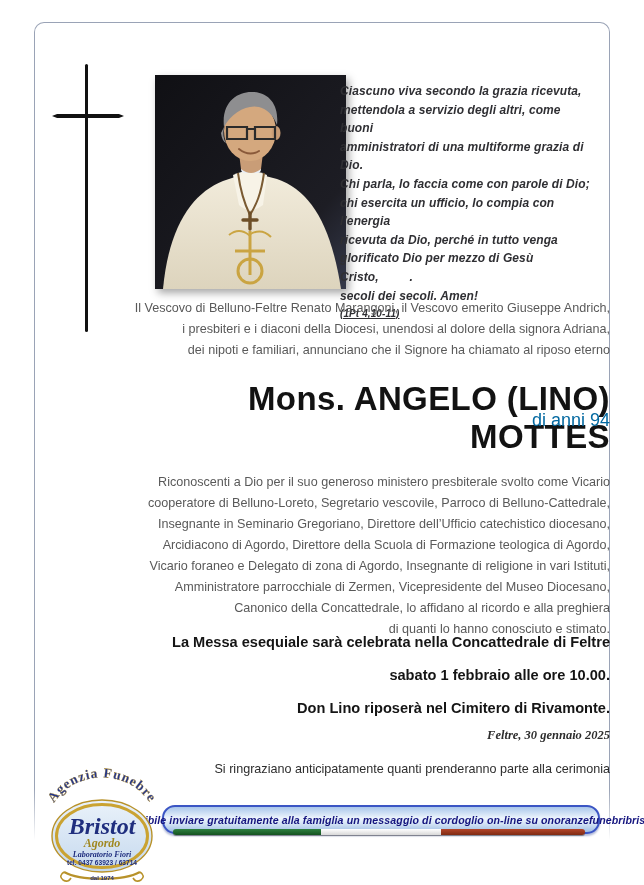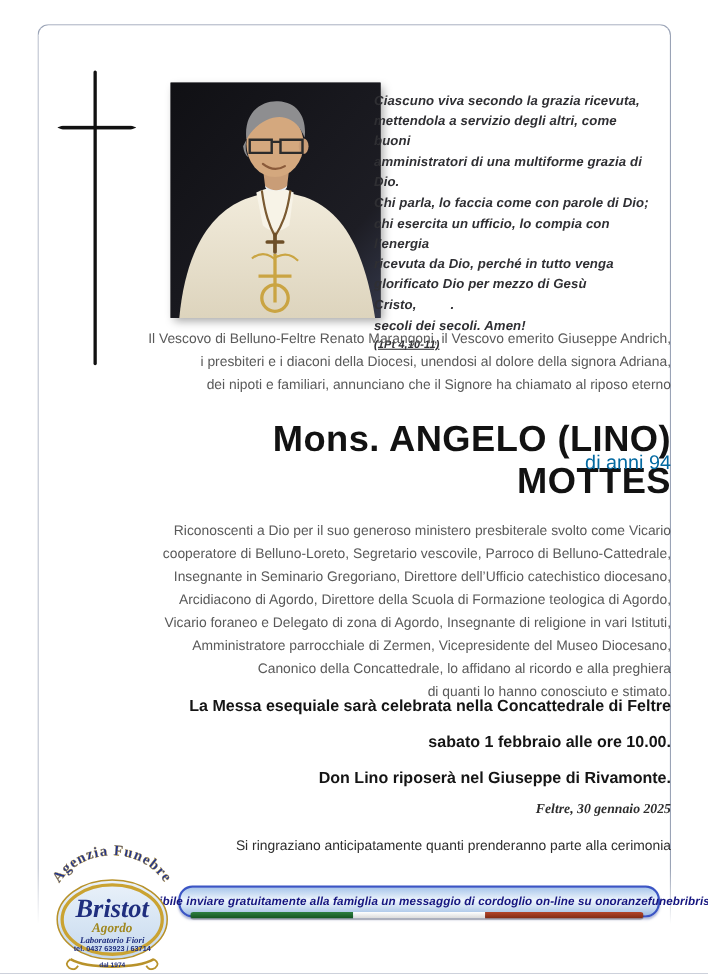--- a/index.html
+++ b/index.html
@@ -151,21 +151,21 @@
   <div>Insegnante in Seminario Gregoriano, Direttore dell’Ufficio catechistico diocesano,</div>
   <div>Arcidiacono di Agordo, Direttore della Scuola di Formazione teologica di Agordo,</div>
   <div>Vicario foraneo e Delegato di zona di Agordo, Insegnante di religione in vari Istituti,</div>
   <div>Amministratore parrocchiale di Zermen, Vicepresidente del Museo Diocesano,</div>
   <div>Canonico della Concattedrale, lo affidano al ricordo e alla preghiera</div>
   <div>di quanti lo hanno conosciuto e stimato.</div>
 </div>
 
 <div class="col funeral1">La Messa esequiale sarà celebrata nella Concattedrale di Feltre</div>
 <div class="col funeral2">sabato 1 febbraio alle ore 10.00.</div>
-<div class="col funeral3">Don Lino riposerà nel Giuseppe di Rivamonte.</div>
+<div class="col funeral3">Don Lino riposerà nel Cimitero di Rivamonte.</div>
 <div class="col dateline">Feltre, 30 gennaio 2025</div>
 
 <div class="col thanks">Si ringraziano anticipatamente quanti prenderanno parte alla cerimonia</div>
 
 <div class="banner">
   <span class="banner-text">Sarà possibile inviare gratuitamente alla famiglia un messaggio di cordoglio on-line su onoranzefunebribristot.it</span>
 </div>
 <div class="tricolor">
   <span class="g"></span>
   <span class="w"></span>

